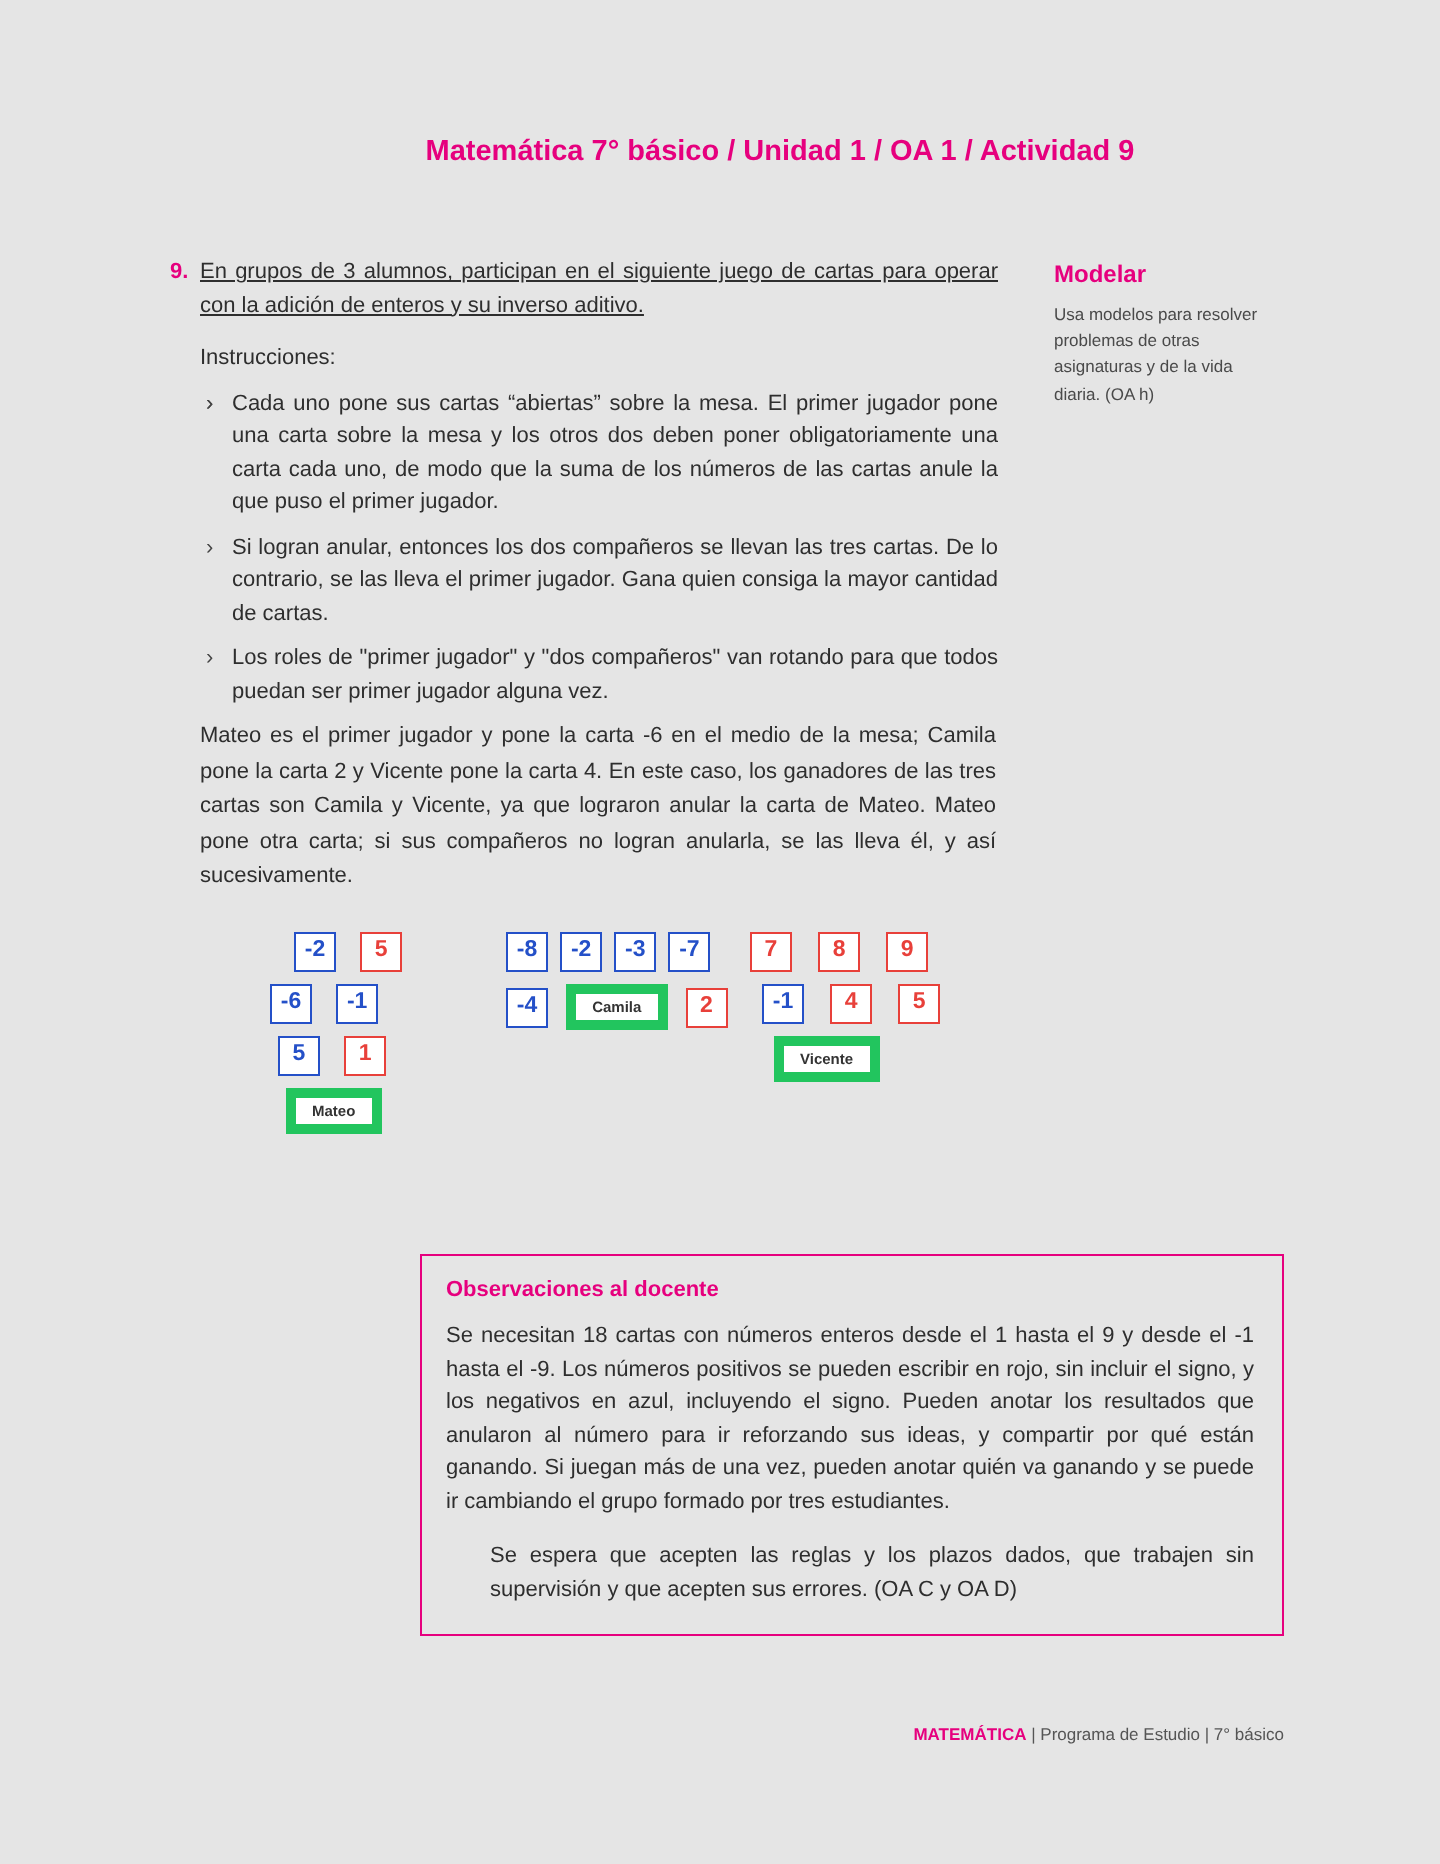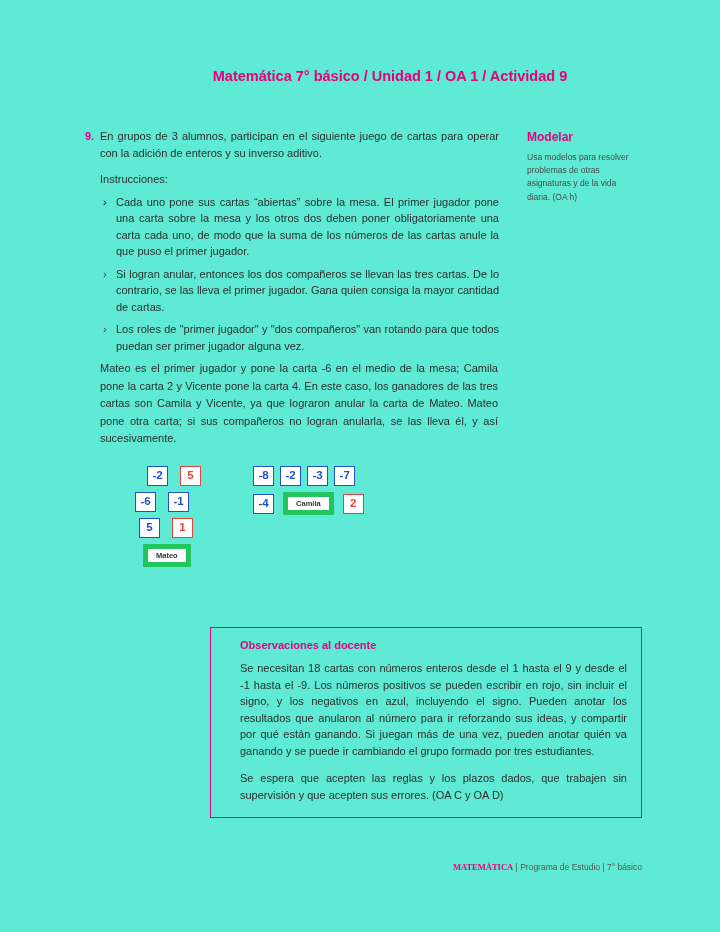--- a/index.html
+++ b/index.html
@@ -4,32 +4,32 @@
 <style>
   :root{
     --magenta:#e6007e;
     --blue:#2450c8;
     --red:#e8403a;
     --ink:#2e2e2e;
   }
   *{margin:0;padding:0;box-sizing:border-box;}
   html,body{background:#fff;}
   body{font-family:"Liberation Sans", sans-serif;color:var(--ink);}
-  .page{position:relative;width:720px;height:932px;background:#5eead4;overflow:hidden;}
+  .page{position:relative;width:720px;height:932px;background:#e5e5e5;overflow:hidden;}
 
   .doc-title{
     position:absolute;top:68px;left:60px;width:660px;
     text-align:center;font-size:14.5px;font-weight:bold;color:var(--magenta);
   }
 
   
   .main-col{position:absolute;left:85px;top:128px;width:414px;font-size:11px;line-height:1.5;}
   .intro-row{display:flex;}
   .activity-num{flex:none;width:15px;font-weight:bold;color:var(--magenta);}
-  .intro-text{flex:1;text-align:justify;}
+  .intro-text{flex:1;text-align:justify;text-decoration:underline;}
   .instr-label{margin:10px 0 6px 15px;}
   .bullets{list-style:none;margin-left:18px;width:396px;}
   .bullets li{position:relative;padding-left:13px;margin-bottom:6px;text-align:justify;}
   .bullets li .marker{position:absolute;left:0;top:0;color:#444;}
   .example-label{margin:14px 0 8px 15px;}
   .example-text{margin-left:15px;width:398px;text-align:justify;line-height:1.6;}
 
   
   .cards-area{position:relative;height:108px;margin-top:18px;}
   .group{position:absolute;top:0;white-space:nowrap;}
@@ -59,29 +59,29 @@
   .mid-gap{margin:0 6px;}
 
   
   .sidebar{position:absolute;left:527px;top:130px;width:112px;}
   .sidebar h2{font-size:12px;color:var(--magenta);font-weight:bold;margin-bottom:7px;}
   .sidebar p{font-size:8.5px;color:#4a4a4a;line-height:1.55;}
 
   
   .obs-box{
     position:absolute;left:210px;top:627px;width:432px;
-    border:1px solid var(--magenta);padding:11px 14px 14px 29px;
+    border:1px solid var(--magenta);padding:11px 14px 14px 12px;
   }
   .obs-box h3{font-size:11px;color:var(--magenta);font-weight:bold;margin-bottom:9px;}
   .obs-box p{font-size:11px;line-height:1.5;text-align:justify;}
-  .obs-box p + p{margin-top:11px;}
+  .obs-box p + p{margin-top:11px;margin-left:22px;}
 
   
   .footer{position:absolute;right:78px;top:862px;font-size:8.5px;color:#555;}
-  .footer .brand{color:var(--magenta);font-weight:bold;font-family:Liberation Serif, serif;}
+  .footer .brand{color:var(--magenta);font-weight:bold;}
 </style>
 </head>
 <body>
 
 <div class="page">
 
   <h1 class="doc-title">Matemática 7° básico / Unidad 1 / OA 1 / Actividad 9</h1>
 
   <div class="main-col">
 
@@ -139,20 +139,35 @@
           <span class="card" data-color="blue">-3</span>
           <span class="card" data-color="blue">-7</span>
         </div>
         <div class="card-row">
           <span class="card" data-color="blue">-4</span>
           <span class="player-label mid-gap">Camila</span>
           <span class="card" data-color="red">2</span>
         </div>
       </div>
 
+      <div class="group group-vicente">
+        <div class="card-row gap10">
+          <span class="card" data-color="red">7</span>
+          <span class="card" data-color="red">8</span>
+          <span class="card" data-color="red">9</span>
+        </div>
+        <div class="card-row gap10 indent6">
+          <span class="card" data-color="blue">-1</span>
+          <span class="card" data-color="red">4</span>
+          <span class="card" data-color="red">5</span>
+        </div>
+        <div class="label-row indent12">
+          <span class="player-label">Vicente</span>
+        </div>
+      </div>
 
     </div>
   </div>
 
   <aside class="sidebar">
     <h2>Modelar</h2>
     <p>Usa modelos para resolver problemas de otras asignaturas y de la vida diaria. (OA h)</p>
   </aside>
 
   <div class="obs-box">

